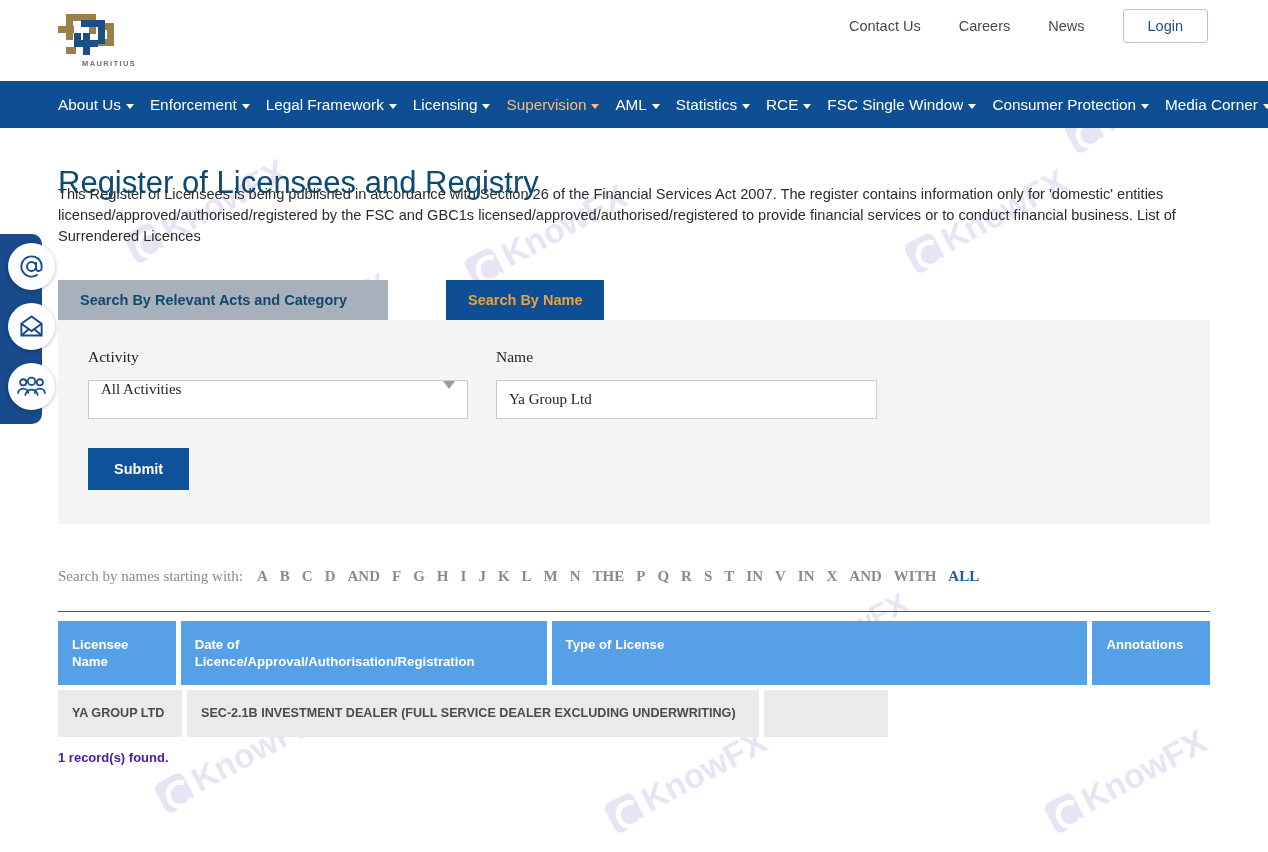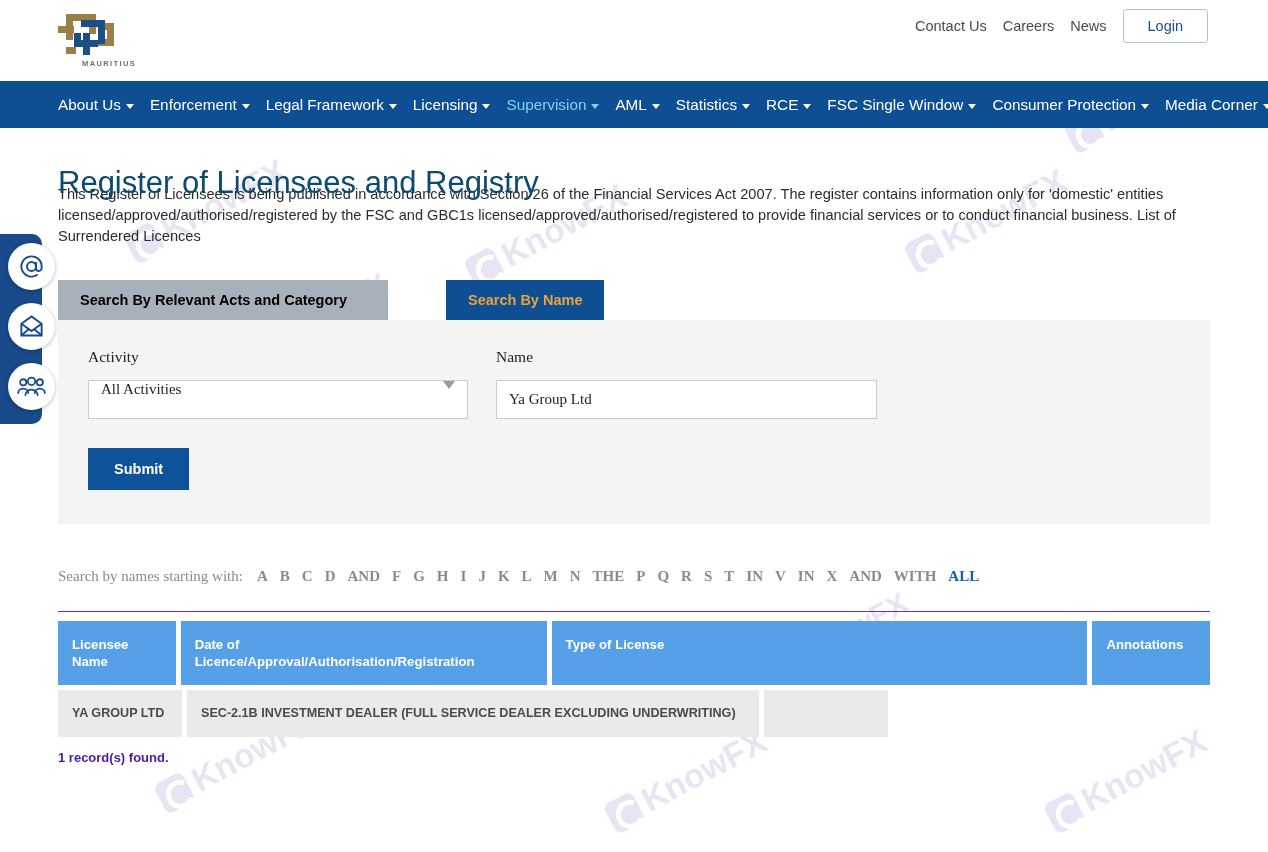--- a/index.html
+++ b/index.html
@@ -24,44 +24,44 @@
 
   
   .topbar{position:relative;height:81px;background:#fff;z-index:20;}
   .logo{position:absolute;left:58px;top:6px;width:62px;height:62px;}
   .logo-mark{position:relative;width:62px;height:50px;}
   .logo-mark i{position:absolute;display:block;}
   .lg-gold{background:#9a7f49;}
   .lg-blue{background:#1c4f86;}
   .logo-text{font-size:7.5px;letter-spacing:1.4px;color:#6f6f6f;font-weight:bold;margin-top:3px;padding-left:24px;}
 
-  .toplinks{position:absolute;right:60px;top:9px;display:flex;align-items:center;gap:16px;}
+  .toplinks{position:absolute;right:60px;top:9px;display:flex;align-items:center;gap:38px;}
   .toplinks a{color:#4a4a4a;font-size:14.5px;text-decoration:none;}
   .login-btn{border:1px solid #b9c2cc;border-radius:3px;padding:8px 24px;
      color:#1c4f86;font-size:14.5px;background:#fff;cursor:pointer;}
 
   
   .nav{position:relative;background:#0e4f93;height:47px;z-index:20;
        display:flex;align-items:center;padding-left:58px;}
   .nav .item{color:#fff;font-size:15.3px;margin-right:16px;white-space:nowrap;cursor:pointer;
        display:flex;align-items:center;gap:5px;}
-  .nav .item.active{color:#7dd3fc;}
+  .nav .item.active{color:#fdba74;}
   .caret{width:0;height:0;border-left:4.5px solid transparent;border-right:4.5px solid transparent;
      border-top:5px solid currentColor;display:inline-block;margin-top:3px;}
 
   
   .page{position:relative;z-index:10;padding:0 58px;}
   .page-title{position:absolute;left:58px;top:-40px;font-size:31px;color:#0c4a6e;
      font-weight:normal;white-space:nowrap;}
   .intro{margin-top:56px;font-size:14.6px;line-height:21px;color:#2b2b2b;max-width:1140px;}
 
   
   .tabs{display:flex;margin-top:33px;}
   .tab{padding:12px 22px;font-size:14.5px;font-weight:bold;cursor:pointer;}
-  .tab.inactive{background:#a8b1bb;color:#000000;min-width:330px;}
+  .tab.inactive{background:#a8b1bb;color:#0c4a6e;min-width:330px;}
   .tab.spacer{width:58px;}
   .tab.active{background:#0e4f93;color:#e8a33d;}
 
   
   .panel{background:#f4f4f4;padding:28px 30px 34px 30px;}
   .frow{display:flex;}
   .fcol{width:408px;}
   .flabel{font-family:"Liberation Serif",serif;font-size:15.5px;color:#222;margin-bottom:14px;}
   .fselect{width:380px;height:39px;border:1px solid #ccc;background:#fff;
      display:flex;align-items:flex-start;justify-content:space-between;padding:0 12px;

